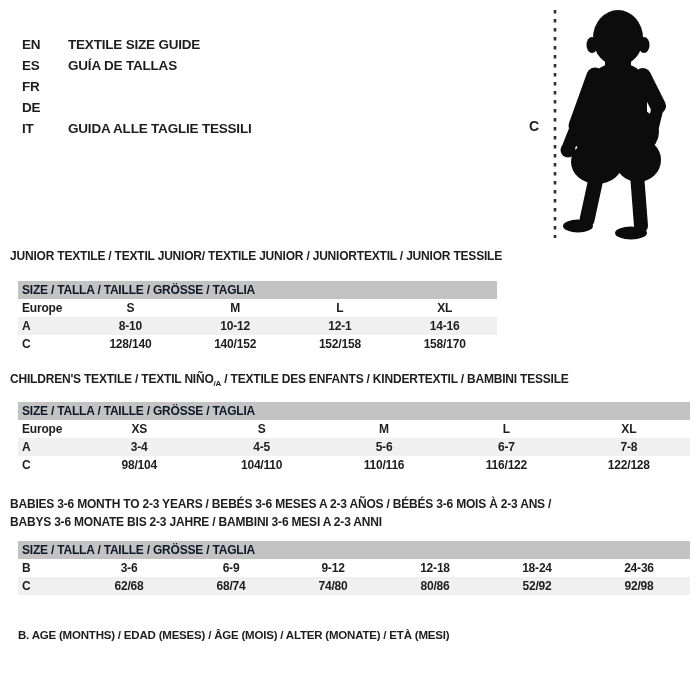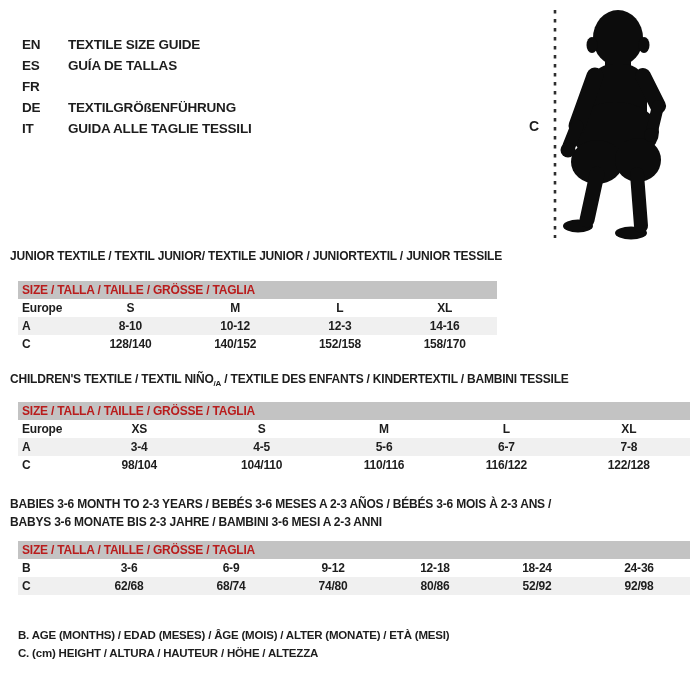--- a/index.html
+++ b/index.html
@@ -21,21 +21,21 @@
   .figure { left:525px; top:4px; width:175px; height:238px; }
   .figure svg { display:block; width:175px; height:238px; }
   .measure-label { left:529px; top:118px; font-size:14px; }
 
   
   .sec-title { left:10px; font-size:12px; line-height:14px; white-space:nowrap; }
   .sub { font-size:8px; vertical-align:-3px; }
 
   
   .table { position:absolute; left:18px; font-size:12px; }
-  .band { height:18px; line-height:18px; background:#c3c3c3; padding-left:4px; color:#b91c1c; white-space:nowrap; }
+  .band { height:18px; line-height:18px; background:#c3c3c3; padding-left:4px; color:#0f172a; white-space:nowrap; }
   .trow { display:flex; height:18px; line-height:18px; }
   .trow.shaded { background:#f0f0f0; }
   .tlabel { width:60px; padding-left:4px; box-sizing:border-box; }
   .tcell { flex:1; text-align:center; }
 
   
   .legend { left:18px; top:626px; font-size:11.5px; line-height:18px; }
   .legend div { white-space:nowrap; }
 </style>
 </head>
@@ -48,21 +48,20 @@
   </div>
   <div class="lang-row">
     <span class="lang-code">ES</span>
     <span class="lang-label">GUÍA DE TALLAS</span>
   </div>
   <div class="lang-row">
     <span class="lang-code">FR</span>
   </div>
   <div class="lang-row">
     <span class="lang-code">DE</span>
-    <span class="lang-label">TEXTILGRÖßENFÜHRUNG</span>
   </div>
   <div class="lang-row">
     <span class="lang-code">IT</span>
     <span class="lang-label">GUIDA ALLE TAGLIE TESSILI</span>
   </div>
 </div>
 
 <div class="abs figure">
   <svg viewBox="0 0 175 238">
 
@@ -101,21 +100,21 @@
       <div class="tlabel">Europe</div>
       <div class="tcell">S</div>
       <div class="tcell">M</div>
       <div class="tcell">L</div>
       <div class="tcell">XL</div>
     </div>
     <div class="trow shaded">
       <div class="tlabel">A</div>
       <div class="tcell">8-10</div>
       <div class="tcell">10-12</div>
-      <div class="tcell">12-3</div>
+      <div class="tcell">12-1</div>
       <div class="tcell">14-16</div>
     </div>
     <div class="trow">
       <div class="tlabel">C</div>
       <div class="tcell">128/140</div>
       <div class="tcell">140/152</div>
       <div class="tcell">152/158</div>
       <div class="tcell">158/170</div>
     </div>
   </div>
@@ -172,14 +171,13 @@
       <div class="tcell">68/74</div>
       <div class="tcell">74/80</div>
       <div class="tcell">80/86</div>
       <div class="tcell">52/92</div>
       <div class="tcell">92/98</div>
     </div>
   </div>
 
 <div class="abs legend">
   <div>B. AGE (MONTHS) / EDAD (MESES) / ÂGE (MOIS) / ALTER (MONATE) / ETÀ (MESI)</div>
-  <div>C. (cm) HEIGHT / ALTURA / HAUTEUR / HÖHE / ALTEZZA</div>
 </div>
 
 </body></html>

